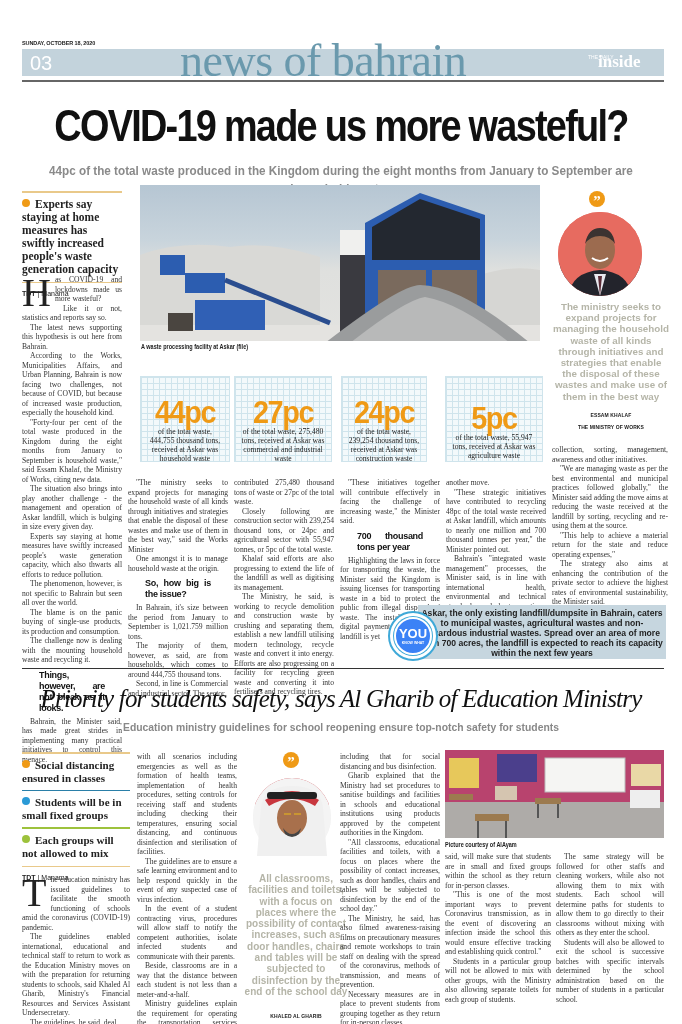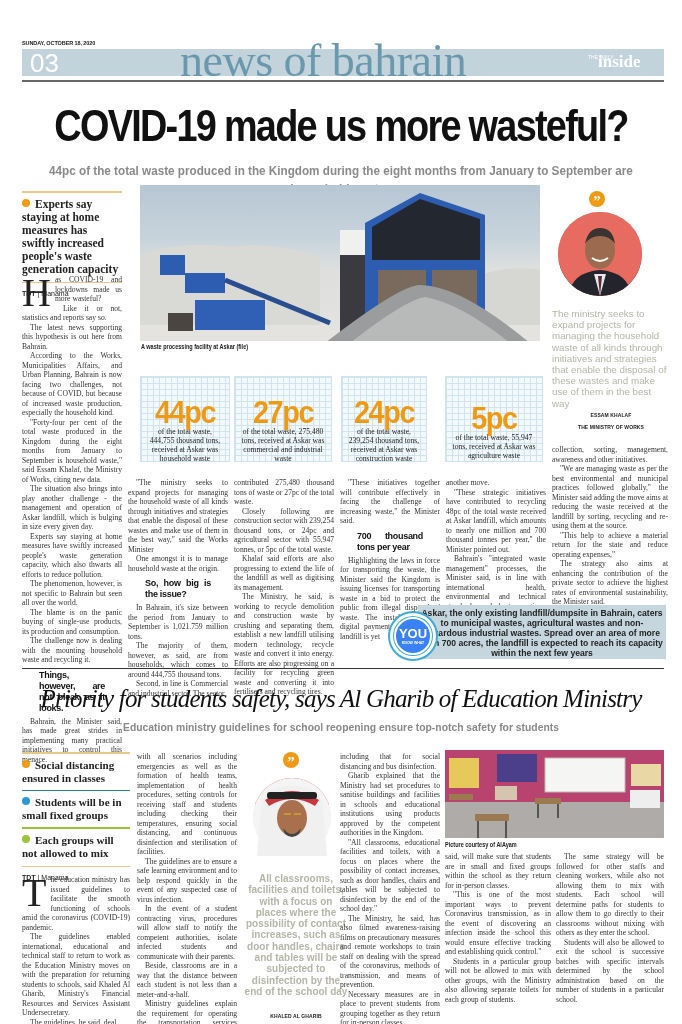--- a/index.html
+++ b/index.html
@@ -4,21 +4,21 @@
 <style>
   *{box-sizing:border-box;margin:0;padding:0}
   html,body{width:682px;height:1024px;background:#fff;overflow:hidden}
   body{position:relative;font-family:"Liberation Serif",serif;color:#222}
   .abs{position:absolute}
   .serif{font-family:"Liberation Serif",serif}
 
   
   #date{left:22px;top:40px;font-size:5.5px;font-family:"Liberation Sans",sans-serif;font-weight:bold;letter-spacing:-0.1px;color:#222}
   #bar{left:22px;top:49px;width:642px;height:27px;background:#c3d3dc}
-  #pagenum{left:30px;top:51px;font-size:26px;color:#fff;font-family:"Liberation Sans",sans-serif;font-weight:normal;line-height:24px}
+  #pagenum{left:30px;top:51px;font-size:20px;color:#fff;font-family:"Liberation Sans",sans-serif;font-weight:normal;line-height:24px}
   #section{left:180px;top:36px;font-size:46px;color:#6a99ad;font-family:"Liberation Serif",serif;line-height:50px;letter-spacing:-0.5px}
   #brand-small{left:588px;top:55px;font-size:5px;color:#fff;line-height:5px;font-family:"Liberation Sans",sans-serif}
   #brand{left:598px;top:51px;font-size:17px;color:#fff;font-weight:bold;font-family:"Liberation Serif",serif;line-height:22px}
   #rule-top{left:22px;top:80px;width:642px;height:2px;background:#666}
 
   
   #h1{left:0;top:98px;width:682px;text-align:center;font-size:44px;font-weight:bold;font-family:"Liberation Sans",sans-serif;letter-spacing:-2px;transform:scaleX(0.86);color:#111;line-height:56px}
   #sub1{left:0;top:162px;width:682px;text-align:center;font-size:13px;color:#8a8a8a;font-family:"Liberation Sans",sans-serif;font-weight:bold;transform:scaleX(0.9);line-height:18px}
 
   
@@ -38,21 +38,21 @@
   #cap1{left:141px;top:343px;font-size:6.5px;font-weight:bold;font-family:"Liberation Sans",sans-serif;color:#222;transform:scaleX(0.85);transform-origin:left}
 
   
   .stat{position:absolute;top:376px;height:86px;background-color:#f3f9fb;background-image:linear-gradient(#cfe4ec 1px,transparent 1px),linear-gradient(90deg,#cfe4ec 1px,transparent 1px);background-size:6px 6px;border:1px solid #cfe4ec;text-align:center}
   .stat .big{font-family:"Liberation Sans",sans-serif;font-weight:bold;font-size:32px;color:#ef9a16;line-height:30px;margin-top:20px;letter-spacing:-1.5px;transform:scaleX(0.9)}
   .stat .desc{font-size:7.6px;line-height:9px;color:#222;padding:0 6px}
 
   
   .quote-mark{width:16px;height:16px;border-radius:50%;background:#ef9a16;color:#fff;font-family:"Liberation Serif",serif;font-weight:bold;font-size:15px;line-height:20px;text-align:center}
   #portrait1{left:558px;top:212px;width:84px;height:84px;border-radius:50%;background:radial-gradient(circle at 50% 40%,#8b5a3f 0 22%,transparent 23%),linear-gradient(#e76b60 0%,#e76b60 60%,#2a2a36 60%,#2a2a36 100%);overflow:hidden}
-  #quote1{left:552px;top:308px;width:118px;text-align:left;font-family:"Liberation Sans",sans-serif;font-weight:normal;font-size:9.8px;line-height:11.2px;color:#b5b5a8}
+  #quote1{left:552px;top:301px;width:118px;text-align:center;font-family:"Liberation Sans",sans-serif;font-weight:bold;font-size:9.8px;line-height:11.2px;color:#b5b5a8}
   .credit{font-family:"Liberation Sans",sans-serif;font-weight:bold;font-size:5px;color:#222;text-align:center;letter-spacing:0.1px}
 
   
   #callout{left:418px;top:605px;width:248px;height:54px;background:#c6d6df}
   #callout-text{left:420px;top:608px;width:244px;text-align:center;font-family:"Liberation Sans",sans-serif;font-weight:bold;font-size:8.6px;line-height:10px;color:#222}
   #you-badge{left:388px;top:611px;width:50px;height:50px;border-radius:50%;background:#fff;border:2px solid #3fa9d8}
   #you-inner{left:394px;top:617px;width:38px;height:38px;border-radius:50%;background:#3b82f6;border:2px solid #fff;box-shadow:0 0 0 1px #3fa9d8;text-align:center;color:#fff}
   #you-word{font-family:"Liberation Sans",sans-serif;font-weight:bold;font-size:13px;line-height:14px;margin-top:8px;display:block}
   #you-sub{font-family:"Liberation Sans",sans-serif;font-weight:bold;font-size:3.5px;line-height:4px;display:block}
 

